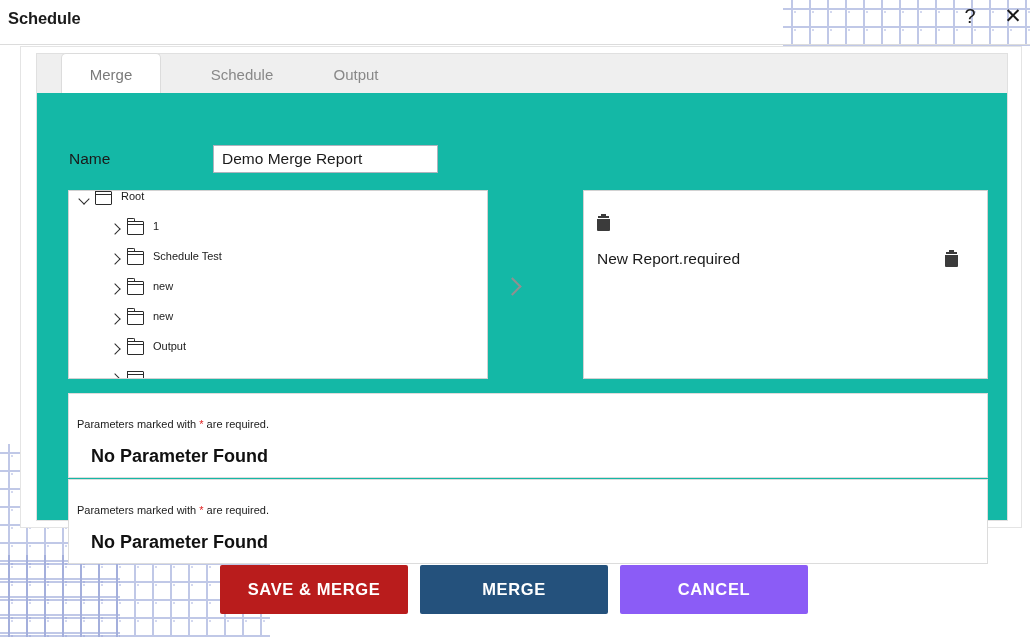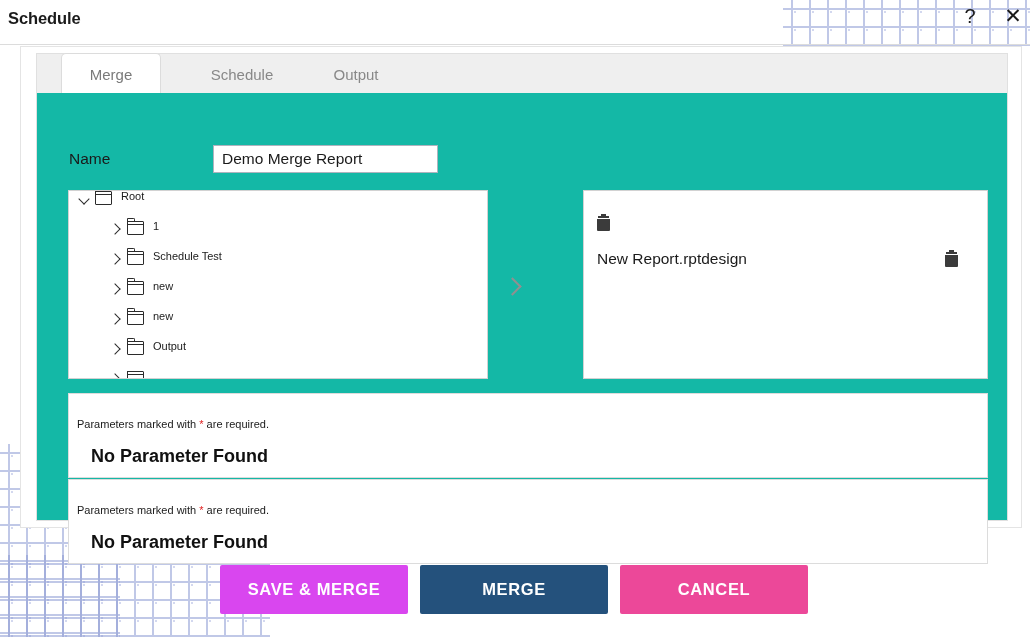--- a/index.html
+++ b/index.html
@@ -385,23 +385,23 @@
     height: 49px;
     border: none;
     border-radius: 2px;
     color: #ffffff;
     font-family: "Liberation Sans", sans-serif;
     font-size: 16.5px;
     font-weight: bold;
     letter-spacing: 0.6px;
     cursor: pointer;
   }
-  #save-merge-button { left: 220px; width: 188px; background: #d946ef; }
+  #save-merge-button { left: 220px; width: 188px; background: #b91c1c; }
   #merge-button      { left: 420px; width: 188px; background: #24517c; }
-  #cancel-button     { left: 620px; width: 188px; background: #ec4899; }
+  #cancel-button     { left: 620px; width: 188px; background: #8b5cf6; }
 </style>
 </head>
 <body>
 
 <div class="dots" id="dots-top-right"></div>
 <div class="dots" id="dots-bottom-left"></div>
 <div class="dots" id="dots-bottom-strip"></div>
 
 <div id="window-header">
   <div id="window-title">Schedule</div>
@@ -462,21 +462,21 @@
 
     <div id="transfer-arrow"></div>
 
     <div id="reports-panel">
       <div class="report-row">
         <span class="trash-icon">
             <span class="trash-lid"></span>
           </span>
       </div>
       <div class="report-row">
-        <span class="report-name">New Report.rptdesign</span>
+        <span class="report-name">New Report.required</span>
         <span class="trash-icon">
             <span class="trash-lid"></span>
           </span>
       </div>
     </div>
 
     <div class="param-box" id="param-box-1">
       <div class="param-note"><span>Parameters marked with </span><span class="req-star">*</span><span> are required.</span></div>
       <div class="param-result">No Parameter Found</div>
     </div>

